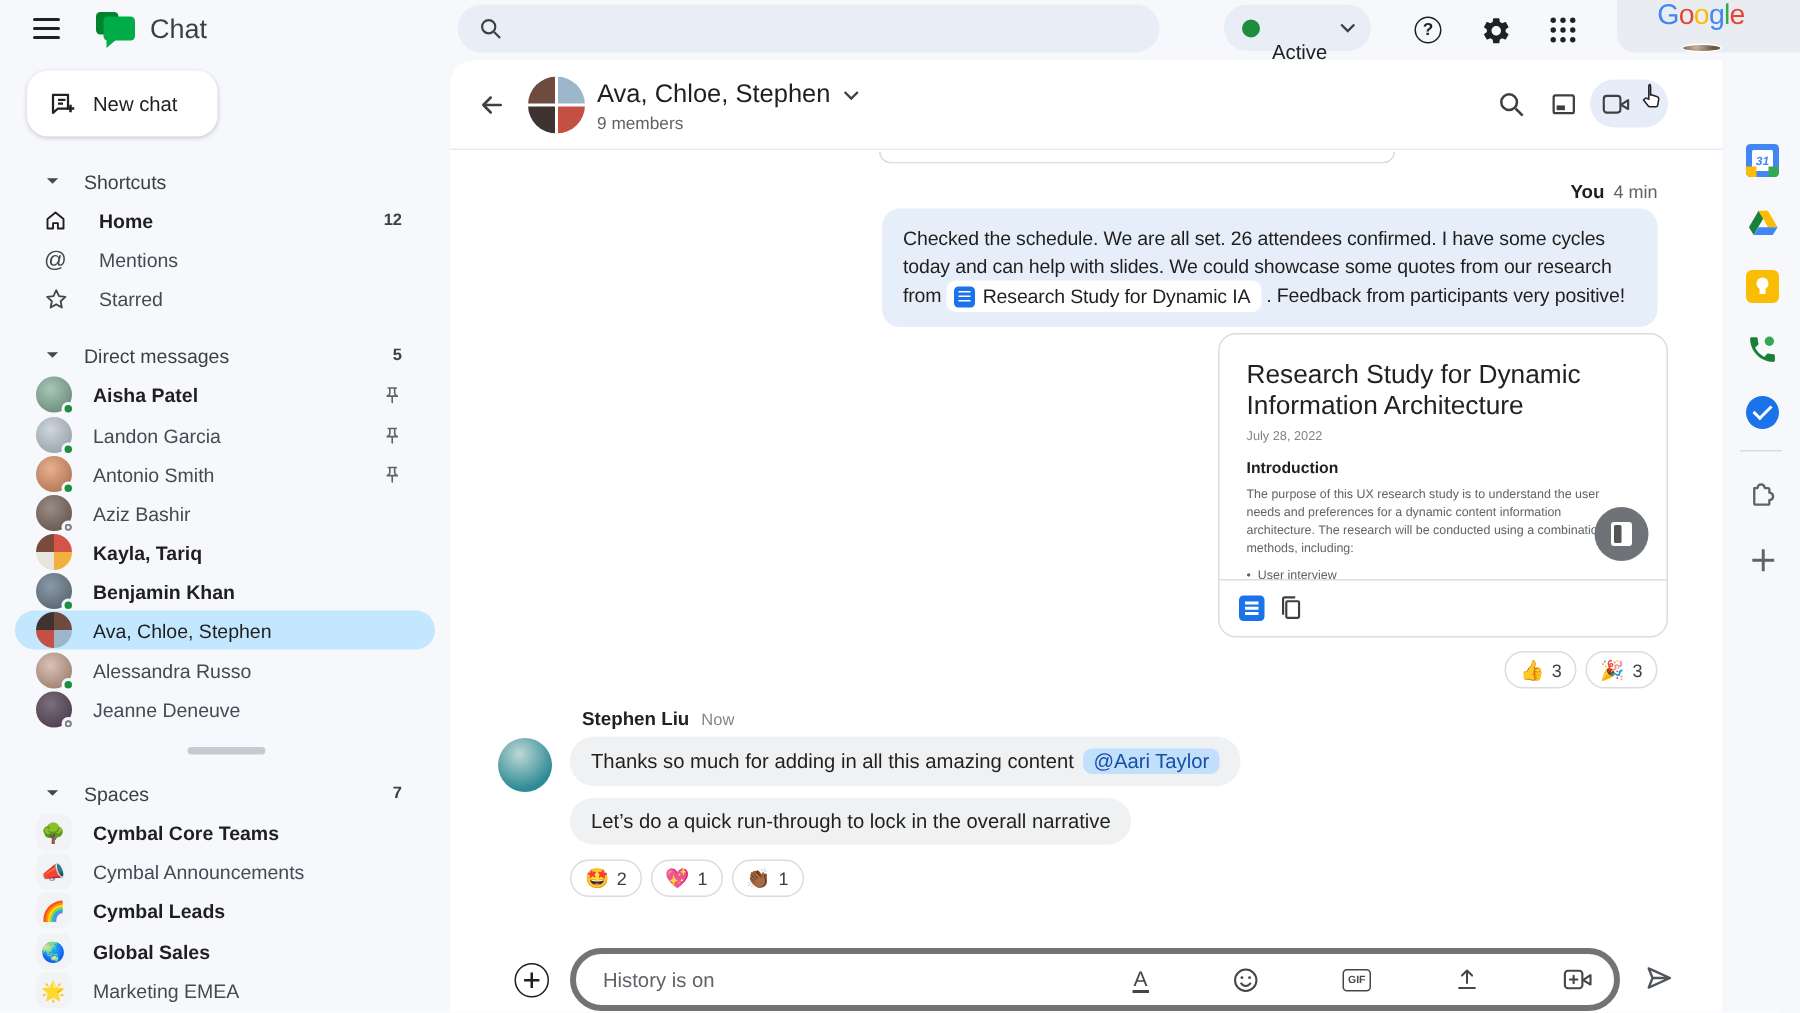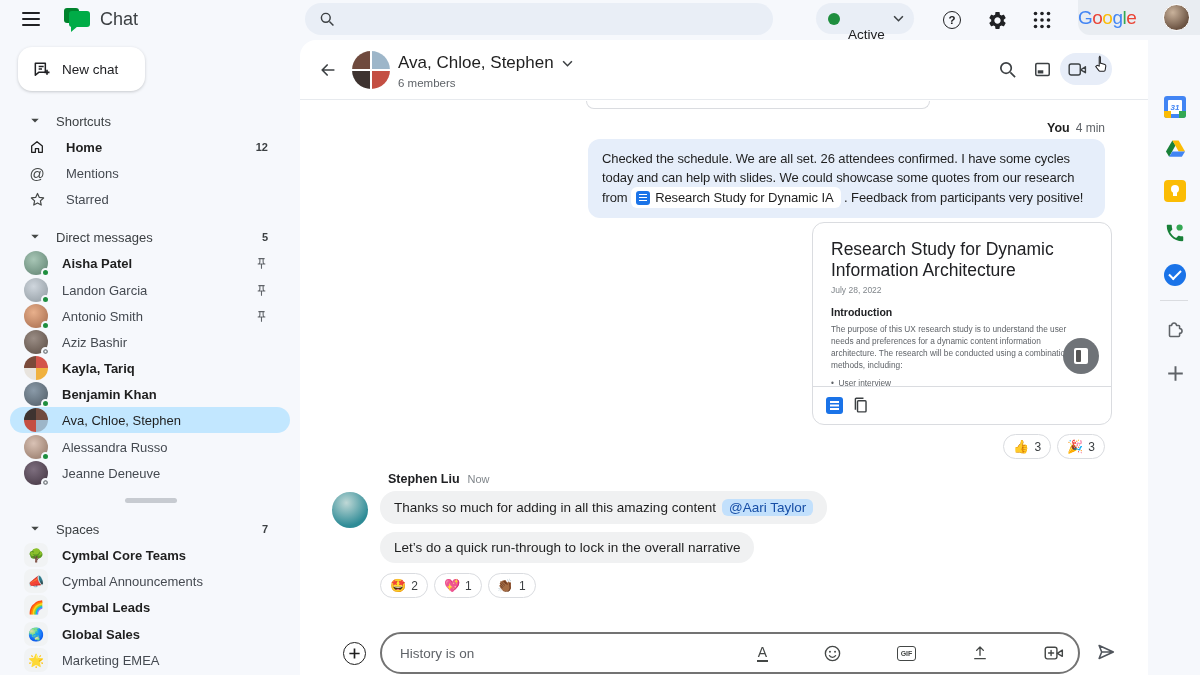--- a/index.html
+++ b/index.html
@@ -16,21 +16,21 @@
   .chatlogo .front { position:absolute; left:5px; top:3px; width:21px; height:16px; background:#00ac47; border-radius:3px; }
   .chatlogo .front::after { content:""; position:absolute; left:2px; bottom:-5px; border-left:7px solid #00ac47; border-bottom:6px solid transparent; }
   .app-name { position:absolute; left:100px; top:9px; font-size:18px; color:#3c4043; }
   .search-pill { position:absolute; left:305px; top:3px; width:468px; height:32px; background:#e9eef6; border-radius:16px; display:flex; align-items:center; padding:0 14px; gap:10px; }
   .search-pill .ph { font-size:13.5px; color:#5f6368; }
   .status-pill { position:absolute; left:816px; top:3px; height:31px; padding:0 10px 0 12px; background:#e9eef6; border-radius:16px; display:flex; align-items:center; gap:8px; cursor:pointer; }
   .status-dot { width:12px; height:12px; border-radius:50%; background:#1e8e3e; }
   .status-label { font-size:13.5px; color:#202124; font-weight:500;margin-top:32px; }
   .tb-ico { position:absolute; top:7px; width:26px; height:26px; display:flex; align-items:center; justify-content:center; color:#202124; cursor:pointer;}
   .help-circle { width:18px; height:18px; border:1.7px solid #202124; border-radius:50%; font-size:11.5px; font-weight:700; display:flex; align-items:center; justify-content:center; }
-  .google-box { position:absolute; right:0; top:0; width:122px; height:35px; background:#e9edf2; border-radius:0 0 0 12px; display:flex; align-items:center; justify-content:space-between; gap:7px; padding-right:10px; }
+  .google-box { position:absolute; right:0; top:0; width:122px; height:35px; background:#e9edf2; border-radius:0 0 0 12px; display:flex; align-items:center; justify-content:space-between; gap:7px; padding-right:10px;flex-direction:column; }
   .glogo { font-size:19px; font-weight:500; letter-spacing:-0.5px; }
   .c-b{color:#4285F4}.c-r{color:#EA4335}.c-y{color:#FBBC05}.c-g{color:#34A853}
   .avatar-top { width:27px; height:27px; border-radius:50%; background:radial-gradient(circle at 35% 30%, #c9b29b, #6d5544 70%); border:1px solid #fff; cursor:pointer;}
 
   
   .newchat { position:absolute; left:18px; top:47px; width:127px; height:44px; background:#fff; border-radius:14px; box-shadow:0 1px 3px rgba(60,64,67,.25); display:flex; align-items:center; gap:10px; padding:0 14px; cursor:pointer; }
   .newchat-label { font-size:13.5px; font-weight:500; color:#202124; }
   .srow { position:absolute; left:10px; width:280px; height:26px; display:flex; align-items:center; cursor:pointer; border-radius:14px; }
   .srow .iconbox { width:26px; margin-left:14px; display:flex; justify-content:center; color:#444746; flex:none; }
   .srow .hdr-caret { margin-left:20px; color:#444746; }
@@ -98,21 +98,21 @@
   .rx .em { font-size:13px; }
   .sender-row { position:absolute; left:88px; top:432px; font-size:12.5px; }
   .sender-row b { font-weight:700; color:#202124; }
   .sender-row span { font-size:11px; color:#80868b; margin-left:8px; }
   .stephen-av { position:absolute; left:32px; top:452px; width:36px; height:36px; border-radius:50%; background:radial-gradient(circle at 40% 30%,#bfd8d6,#2e8b96 70%); }
   .bubble-other { position:absolute; left:80px; background:#f0f1f2; border-radius:16px; padding:8px 14px; font-size:13.5px; color:#1f1f1f; white-space:nowrap; }
   .mention { display:inline-block; background:#c2e0fc; color:#174ea6; font-weight:500; border-radius:6px; padding:1px 7px; margin-left:6px; cursor:pointer; }
 
   
   .plus-circle { position:absolute; left:43px; top:602px; width:23px; height:23px; border:1.8px solid #1f1f1f; border-radius:50%; display:flex; align-items:center; justify-content:center; cursor:pointer; }
-  .compose { position:absolute; left:80px; top:592px; width:700px; height:42px; background:#fff; border:2px solid #737373; border-radius:21px; display:flex; align-items:center; padding:0 14px 0 18px;gap:40px; }
+  .compose { position:absolute; left:80px; top:592px; width:700px; height:42px; background:#fff; border:4px solid #737373; border-radius:21px; display:flex; align-items:center; padding:0 14px 0 18px;gap:40px; }
   .compose input { flex:1; border:none; outline:none; font-size:13.5px; color:#1f1f1f; font-family:inherit; background:transparent; }
   .compose input::placeholder { color:#5f6368; }
   .compose .cico { margin-left:15px; color:#444746; cursor:pointer; display:flex; }
   .fmt-a { font-size:14px; font-weight:500; border-bottom:2px solid #444746; line-height:15px; padding:0 1px; }
   .gif-box { width:19px; height:15px; border:1.5px solid #444746; border-radius:3px; font-size:7px; font-weight:700; display:flex; align-items:center; justify-content:center; letter-spacing:0; }
   .send-btn { position:absolute; left:795px; top:601px; color:#50555c; cursor:pointer; }
 
   
   .rail { position:absolute; right:0; top:40px; width:52px; height:635px; }
   .rail-ico { position:absolute; left:15px; width:24px; height:24px; display:flex; align-items:flex-end; justify-content:center; cursor:pointer;font-style:italic; }
@@ -358,21 +358,21 @@
       </span>
     <div class="gavatar"></div>
     <div class="chat-title">
       <span>Ava, Chloe, Stephen</span>
       <span>
           <svg width="11" height="7" viewBox="0 0 12 8" fill="none" stroke="#3c4043" stroke-width="1.8">
             <path d="M1 1.5l5 5 5-5"></path>
           </svg>
         </span>
     </div>
-    <div class="chat-sub">6 members</div>
+    <div class="chat-sub">9 members</div>
 
     <span class="hdr-ico" style="left:698px;top:20px">
         <svg width="19" height="19" viewBox="0 0 20 20" fill="none" stroke="#3c4043" stroke-width="1.8">
           <circle cx="8.5" cy="8.5" r="5.5"></circle>
           <path d="M13 13l5 5"></path>
         </svg>
       </span>
     <span class="hdr-ico" style="left:733px;top:20px">
         <svg width="19" height="19" viewBox="0 0 24 24" fill="none" stroke="#3c4043" stroke-width="1.9">
           <rect x="3.5" y="4.5" width="17" height="15" rx="1.5"></rect>

